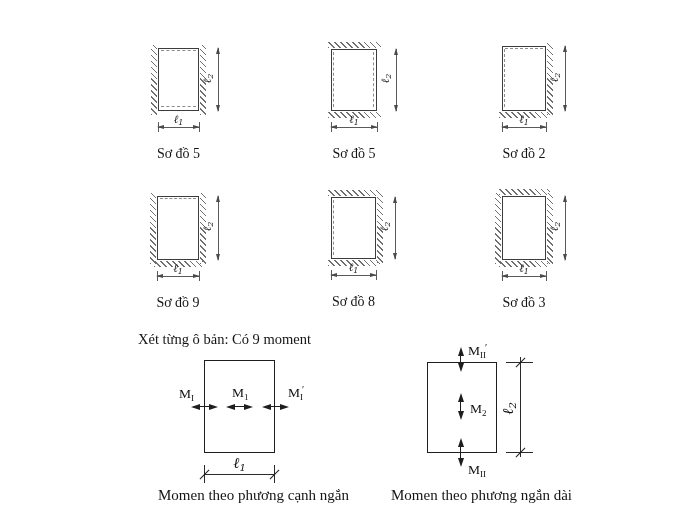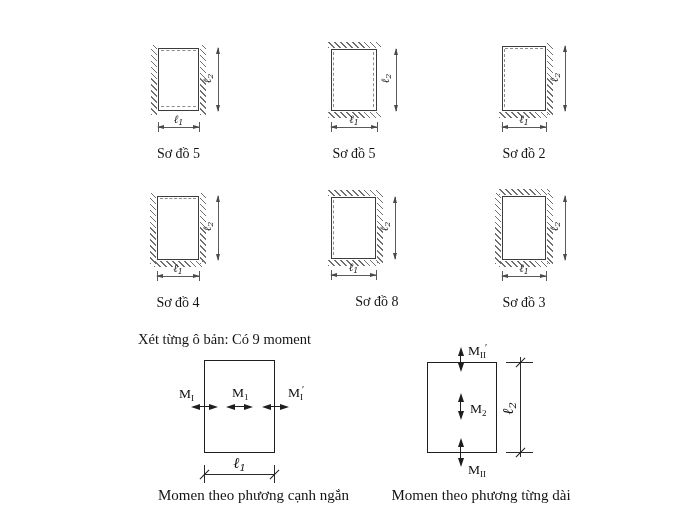--- a/index.html
+++ b/index.html
@@ -106,21 +106,21 @@
         <span class="hd"></span>
       </div>
 
     <div class="dline2" style="left:79px;top:0;width:27px;height:1px;"></div>
     <div class="dline2" style="left:79px;top:90px;width:27px;height:1px;"></div>
     <div class="dline2" style="left:93px;top:-5px;width:1px;height:100px;"></div>
     <div class="slash" style="left:87px;top:0;"></div>
     <div class="slash" style="left:87px;top:90px;"></div>
     <span class="biglabel vrot" style="left:74px;top:38px;width:16px;"><i>ℓ</i><sub>2</sub></span>
 
-    <div class="mcap" style="left:-36px;top:125px;width:180px;">Momen theo phương từng dài</div>
+    <div class="mcap" style="left:-36px;top:125px;width:180px;">Momen theo phương ngắn dài</div>
   </div>
 
 <div class="scheme" style="left: 158px; top: 48px;">
       <div class="srect" style="width: 41px; height: 63px;"></div>
       <div class="hatch" style="left: -7px; top: -3px; width: 6px; height: 70px;"></div>
       <div class="hatch" style="left: 42px; top: -3px; width: 6px; height: 70px;"></div>
       <div class="dashline" style="left: 3px; top: 2px; width: 35px; border-top: 1px dashed rgb(141, 141, 141);"></div>
       <div class="dashline" style="left: 3px; top: 58px; width: 35px; border-top: 1px dashed rgb(141, 141, 141);"></div>
       <div class="dimline" style="left: 60px; top: 0px; width: 1px; height: 63px;"></div>
       <div class="ahs-up" style="left: 58px; top: -1px;"></div>
@@ -179,39 +179,39 @@
       <div class="dimline" style="left: 61px; top: 0px; width: 1px; height: 64px;"></div>
       <div class="ahs-up" style="left: 59px; top: -1px;"></div>
       <div class="ahs-down" style="left: 59px; top: 58px;"></div>
       <div class="dim-label vrot" style="left: 44px; top: 24px; width: 14px;"><i>ℓ</i><sub>2</sub></div>
       <div class="dimline" style="left: 0px; top: 80px; width: 42px; height: 1px;"></div>
       <div class="tick" style="left: 0px; top: 75px; width: 1px; height: 10px;"></div>
       <div class="tick" style="left: 42px; top: 75px; width: 1px; height: 10px;"></div>
       <div class="ahs-left" style="left: -1px; top: 78px;"></div>
       <div class="ahs-right" style="left: 36px; top: 78px;"></div>
       <div class="dim-label hcenter" style="left: 0px; top: 67px; width: 42px;"><i>ℓ</i><sub>1</sub></div>
-      <div class="scheme-cap" style="left: -24px; top: 99px; width: 90px;">Sơ đồ 4</div>
+      <div class="scheme-cap" style="left: -24px; top: 99px; width: 90px;">Sơ đồ 9</div>
     </div>
     <div class="scheme" style="left: 331px; top: 197px;">
       <div class="srect" style="width: 45px; height: 62px;"></div>
       <div class="hatch" style="left: -3px; top: -7px; width: 52px; height: 6px;"></div>
       <div class="hatch" style="left: 46px; top: -3px; width: 6px; height: 69px;"></div>
       <div class="hatch" style="left: -3px; top: 63px; width: 52px; height: 6px;"></div>
       <div class="dashline" style="left: 2px; top: 3px; height: 55px; border-left: 1px dashed rgb(141, 141, 141);"></div>
       <div class="dimline" style="left: 64px; top: 0px; width: 1px; height: 62px;"></div>
       <div class="ahs-up" style="left: 62px; top: -1px;"></div>
       <div class="ahs-down" style="left: 62px; top: 56px;"></div>
       <div class="dim-label vrot" style="left: 47px; top: 23px; width: 14px;"><i>ℓ</i><sub>2</sub></div>
       <div class="dimline" style="left: 0px; top: 78px; width: 45px; height: 1px;"></div>
       <div class="tick" style="left: 0px; top: 73px; width: 1px; height: 10px;"></div>
       <div class="tick" style="left: 45px; top: 73px; width: 1px; height: 10px;"></div>
       <div class="ahs-left" style="left: -1px; top: 76px;"></div>
       <div class="ahs-right" style="left: 39px; top: 76px;"></div>
       <div class="dim-label hcenter" style="left: 0px; top: 65px; width: 45px;"><i>ℓ</i><sub>1</sub></div>
-      <div class="scheme-cap" style="left: -22.5px; top: 97px; width: 90px; text-align: right;">Sơ đồ 8</div>
+      <div class="scheme-cap" style="left: -22.5px; top: 97px; width: 90px;">Sơ đồ 8</div>
     </div>
     <div class="scheme" style="left: 502px; top: 196px;">
       <div class="srect" style="width: 44px; height: 64px;"></div>
       <div class="hatch" style="left: -7px; top: -3px; width: 6px; height: 71px;"></div>
       <div class="hatch" style="left: 45px; top: -3px; width: 6px; height: 71px;"></div>
       <div class="hatch" style="left: -3px; top: -7px; width: 51px; height: 6px;"></div>
       <div class="hatch" style="left: -3px; top: 65px; width: 51px; height: 6px;"></div>
       <div class="dimline" style="left: 63px; top: 0px; width: 1px; height: 64px;"></div>
       <div class="ahs-up" style="left: 61px; top: -1px;"></div>
       <div class="ahs-down" style="left: 61px; top: 58px;"></div>

